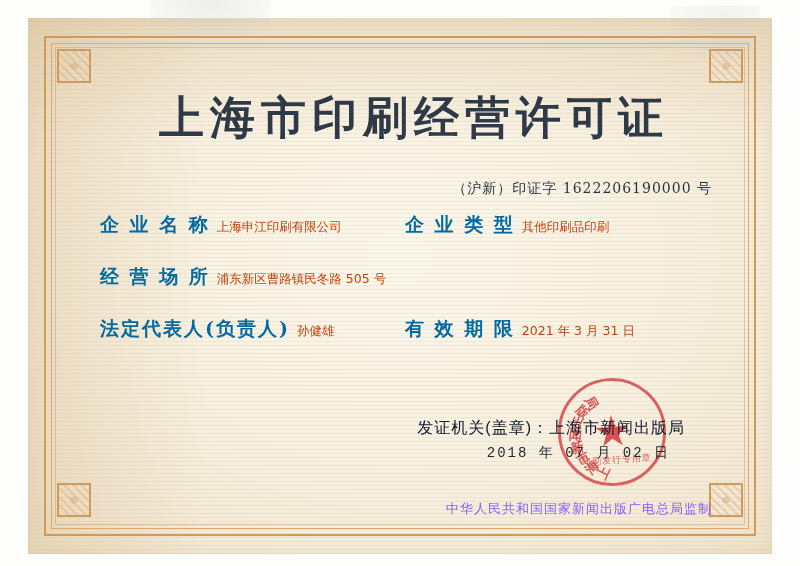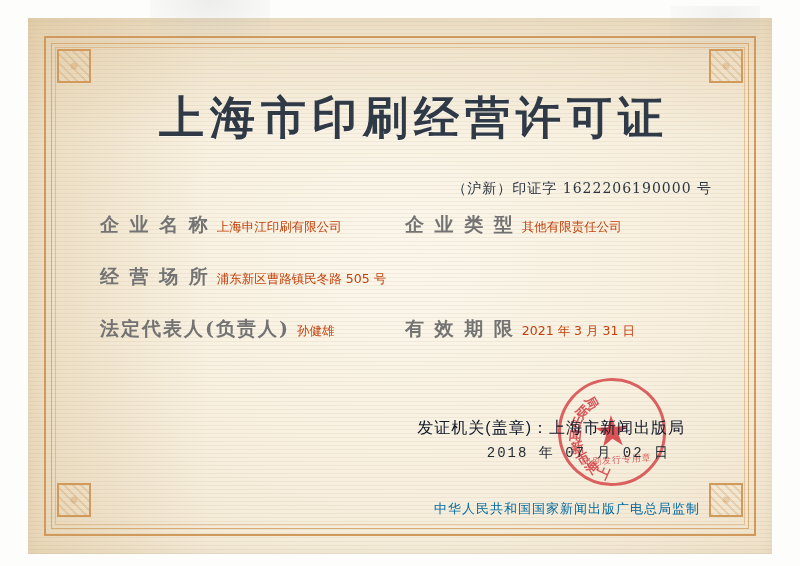--- a/index.html
+++ b/index.html
@@ -134,21 +134,21 @@
   .col {
     display: flex;
     align-items: flex-start;
   }
   .col.left  { width: 305px; }
   .col.right { width: 295px; }
   .lbl {
     font-family: "DejaVu Serif", "Liberation Serif", serif;
     font-weight: 700;
     font-size: 19px;
-    color: #737373;
+    color: #0369a1;
     letter-spacing: 2px;
     white-space: nowrap;
   }
   .val {
     font-family: "DejaVu Sans", "Liberation Sans", sans-serif;
     font-size: 12.5px;
     color: #c2410c;
     margin-left: 7px;
     padding-top: 6px;
     line-height: 1.5;
@@ -226,25 +226,25 @@
     text-align: center;
     font-family: "DejaVu Serif", "Liberation Serif", serif;
     font-size: 9px;
     color: rgba(206,32,39,0.8);
     letter-spacing: 1px;
   }
 
   
   .footer {
     position: absolute;
-    right: 100px;
+    right: 88px;
     bottom: 48px;
     font-family: "DejaVu Serif", "Liberation Serif", serif;
     font-size: 13px;
-    color: #0369a1;
+    color: #8b5cf6;
     letter-spacing: 1px;
   }
 
   
   .scan-blur-top {
     position: absolute;
     left: 150px; top: 0;
     width: 120px; height: 40px;
     background: radial-gradient(ellipse at 50% 0%, rgba(180,180,180,0.22), rgba(255,255,255,0));
     pointer-events: none;
@@ -283,21 +283,21 @@
 
   <div class="fields">
 
     <div class="row">
       <div class="col left">
         <span class="lbl">企 业 名 称</span>
         <span class="val nowrap">上海申江印刷有限公司</span>
       </div>
       <div class="col right">
         <span class="lbl">企 业 类 型</span>
-        <span class="val nowrap">其他有限责任公司</span>
+        <span class="val nowrap">其他印刷品印刷</span>
       </div>
     </div>
 
     <div class="row">
       <div class="col left">
         <span class="lbl">经 营 场 所</span>
         <span class="val nowrap">浦东新区曹路镇民冬路 505 号</span>
       </div>
     </div>
 

